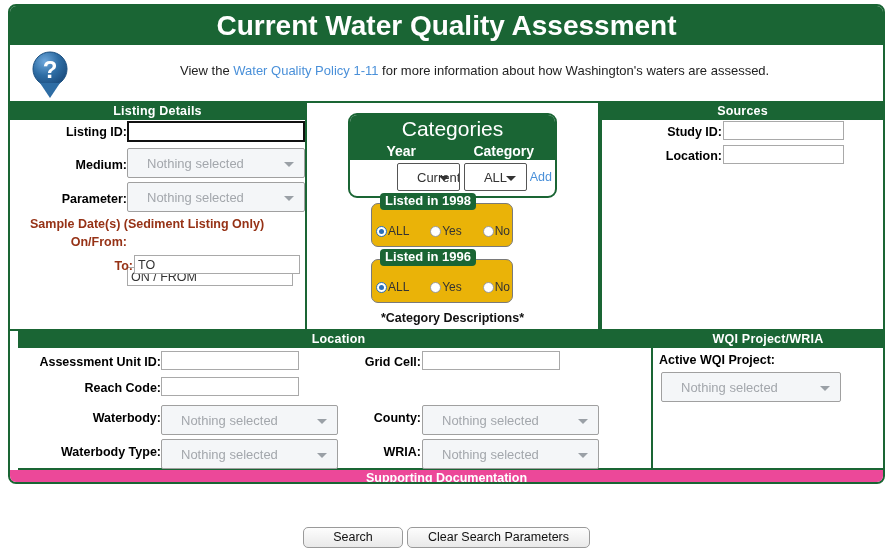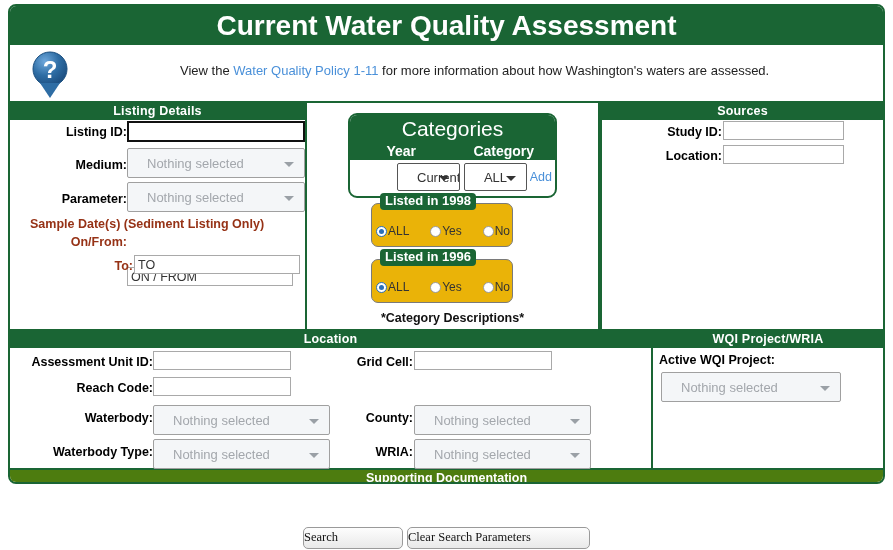--- a/index.html
+++ b/index.html
@@ -264,21 +264,21 @@
 
   
   .row2 { position: relative; height: 139px; }
   .panel2 {
     position: absolute; top: 0;
     border: 2px solid #1a6534;
     border-top: none; border-left: none;
     background: #fff;
     height: 139px;
   }
-  .p-location { left: 0px;  width: 641px; border-left:none; border-right: none;}
+  .p-location { left: 8px;  width: 641px; border-left:none; border-right: none;}
   .p-locsep   { position:absolute; left:641px; top:0; width:2px; height:139px; background:#1a6534;}
   .p-wqi      { left: 643px; width: 230px; border-right: none; }
 
   .loc-auid-lbl { position:absolute; left: 0px;   top: 24px; width: 143px; }
   .loc-auid     { position:absolute; left: 143px; top: 20px; width: 138px; }
   .loc-grid-lbl { position:absolute; left: 300px; top: 24px; width: 103px; }
   .loc-grid     { position:absolute; left: 404px; top: 20px; width: 138px; }
   .loc-reach-lbl{ position:absolute; left: 0px;   top: 50px; width: 143px; }
   .loc-reach    { position:absolute; left: 143px; top: 46px; width: 138px; }
   .loc-wb-lbl   { position:absolute; left: 0px;   top: 80px; width: 143px; }
@@ -289,43 +289,43 @@
   .loc-wbt      { position:absolute; left: 143px; top: 108px; width: 177px; }
   .loc-wria-lbl { position:absolute; left: 320px; top: 114px; width: 83px; }
   .loc-wria     { position:absolute; left: 404px; top: 108px; width: 177px; }
 
   .wqi-lbl { position:absolute; left: 6px; top: 22px; font-size:12.5px; font-weight:bold; }
   .wqi-ddl { position:absolute; left: 8px; top: 41px; width: 180px; }
 
   
   .row3 { position: relative; height: 36px; }
   .supp-hdr {
-    background: #4d7c0f; color:#fff;
+    background: #ec4899; color:#fff;
     height: 17px; line-height: 17px;
     font-size: 12.5px; font-weight: bold;
     text-align: center;
   }
 
   
   .btnrow {
     position: absolute;
     left: 0; top: 527px;
     width: 893px;
     text-align: center;
   }
   .btn {
     display: inline-block;
-    font-family: Liberation Serif, serif;
+    font-family: Liberation Sans, sans-serif;
     font-size: 12.5px;
     color: #111;
     background: linear-gradient(#fdfdfd, #e9e9e9);
     border: 1px solid #9a9a9a;
     border-radius: 5px;
     padding: 2px 0 3px 0;
-    text-align: left;
+    text-align: center;
     cursor: pointer;
     vertical-align: middle;
   }
   .btn-search { width: 100px; }
   .btn-clear  { width: 183px; margin-left: 4px; }
 </style>
 </head>
 <body>
 
 <div class="page">

